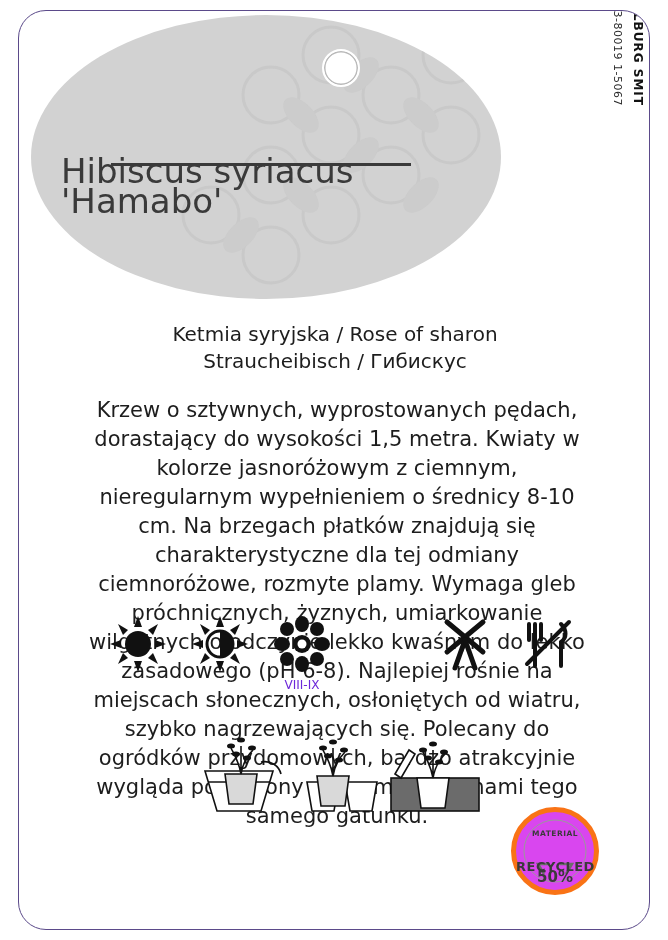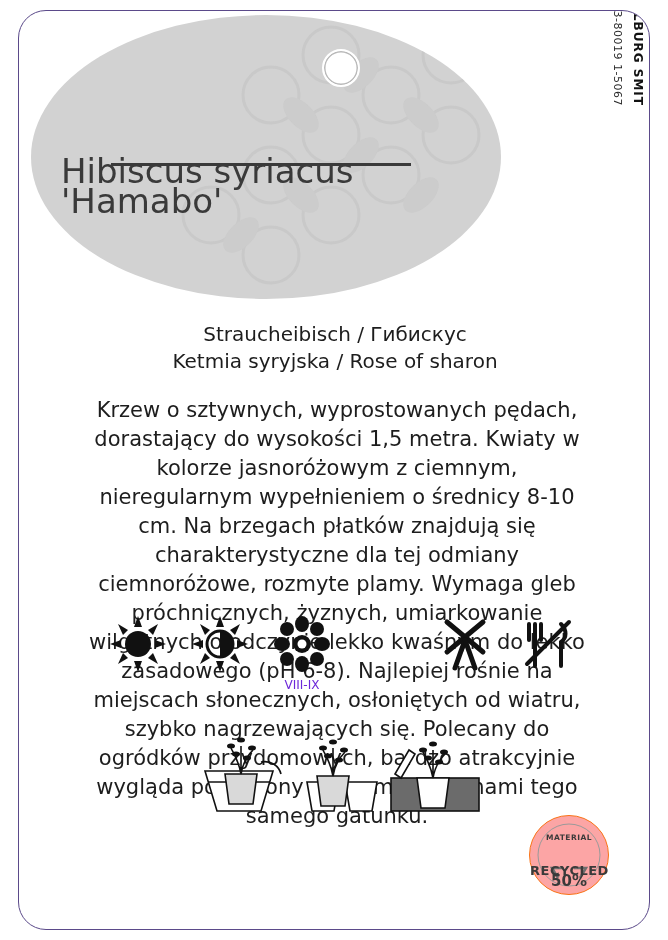--- a/index.html
+++ b/index.html
@@ -172,27 +172,27 @@
   .planting-row {
     position: absolute;
     left: 176px;
     top: 705px;
     width: 290px;
     height: 115px;
   }
 
   .recycle-badge {
     position: absolute;
-    right: 40px;
+    right: 50px;
     bottom: 34px;
     width: 78px;
     height: 78px;
     border-radius: 50%;
-    background: #fca5a5;
-    border: 1px solid #f97316;
+    background: #d946ef;
+    border: 5px solid #f97316;
   }
   .recycle-badge .t1,
   .recycle-badge .t2,
   .recycle-badge .t3 {
     position: absolute;
     width: 100%;
     text-align: center;
     color: #3a3a3a;
     font-weight: bold;
   }
@@ -235,22 +235,22 @@
   <div class="punch-hole"></div>
 
   <div class="species">Hibiscus syriacus</div>
   <div class="divider-line"></div>
   <div class="cultivar">'Hamabo'</div>
 
   <div class="side-code">M43-80019 1-5067</div>
   <div class="side-brand">ELBURG   SMIT</div>
 
   <div class="names">
+    <div>Ketmia syryjska / Rose of sharon</div>
     <div>Straucheibisch / Гибискус</div>
-    <div>Ketmia syryjska / Rose of sharon</div>
   </div>
 
   <div class="description">Krzew o sztywnych, wyprostowanych pędach, dorastający do wysokości 1,5 metra. Kwiaty w kolorze jasnoróżowym z ciemnym, nieregularnym wypełnieniem o średnicy 8-10 cm. Na brzegach płatków znajdują się charakterystyczne dla tej odmiany ciemnoróżowe, rozmyte plamy.  Wymaga gleb próchnicznych, żyznych, umiarkowanie wilgotnych o odczynie lekko kwaśnym do lekko zasadowego (pH 6-8). Najlepiej rośnie na miejscach słonecznych, osłoniętych od wiatru, szybko nagrzewających się. Polecany do ogródków przydomowych, bardzo atrakcyjnie wygląda posadzony z innymi odmianami tego samego gatunku.</div>
 
   <div class="icon-row">
 
     <div class="icon-cell" style="left:0px;">
       <svg width="58" height="56" viewBox="0 0 58 56">
         <g fill="#111">
           <circle cx="29" cy="28" r="13"></circle>

